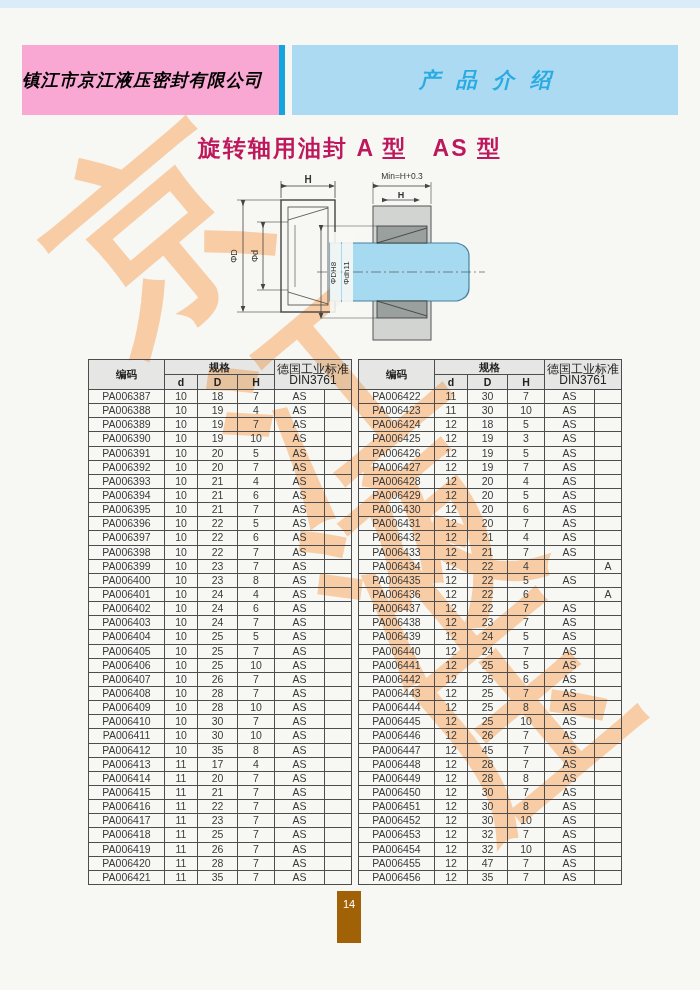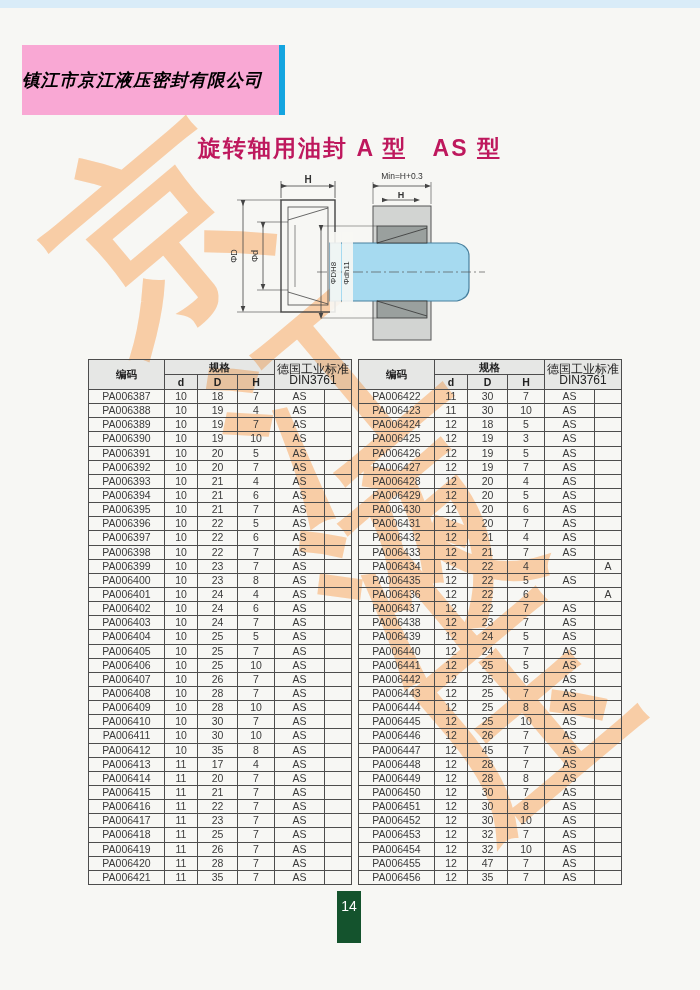--- a/index.html
+++ b/index.html
@@ -40,22 +40,22 @@
   .t-right{left:358px;}
   .spec-table th,.spec-table td{border:1px solid #4d4d4d;text-align:center;padding:0;
       overflow:hidden;white-space:nowrap;}
   .spec-table{border:1.5px solid #333;}
   .spec-table thead th{background:rgba(90,100,95,0.10);font-weight:bold;color:#222;height:14px;line-height:13px;}
   .spec-table thead .din-th{font-weight:normal;font-size:12px;line-height:11px;}
   .spec-table td{height:13.15px;line-height:13px;background:transparent;}
   .col-code{width:76px;} .col-d{width:33px;} .col-D{width:40px;} .col-H{width:37px;}
   .col-as{width:50px;} .col-a{width:27px;}
 
-  .page-num{position:absolute;left:337px;top:891px;width:24px;height:52px;background:#14532d;
-      color:#fff;font-size:14px;text-align:center;}
+  .page-num{position:absolute;left:337px;top:891px;width:24px;height:52px;background:#a16207;
+      color:#fff;font-size:11px;text-align:center;}
   .page-num span{display:block;padding-top:7px;}
 
   svg text{font-family:"Liberation Sans",sans-serif;fill:#333;}
 </style>
 </head>
 <body>
 
 <div class="page">
   <div class="top-strip"></div>
 
@@ -70,20 +70,23 @@
     </div>
   <div class="wm wm4">
       <span>压</span>
     </div>
 
   <div class="layer">
     <div class="band company-box">
       <span>镇江市京江液压密封有限公司</span>
     </div>
     <div class="band stripe"></div>
+    <div class="band section-box">
+      <span>产品介绍</span>
+    </div>
 
     <h1 class="page-title">旋转轴用油封 A 型　AS 型</h1>
 
     <svg class="diagram" width="320" height="172" viewBox="0 0 320 172">
       <defs>
         <marker id="arr" markerWidth="8" markerHeight="8" refX="4" refY="4" orient="auto">
           <path d="M0,1 L8,4 L0,7 Z" fill="#444"></path>
         </marker>
       </defs>
 

